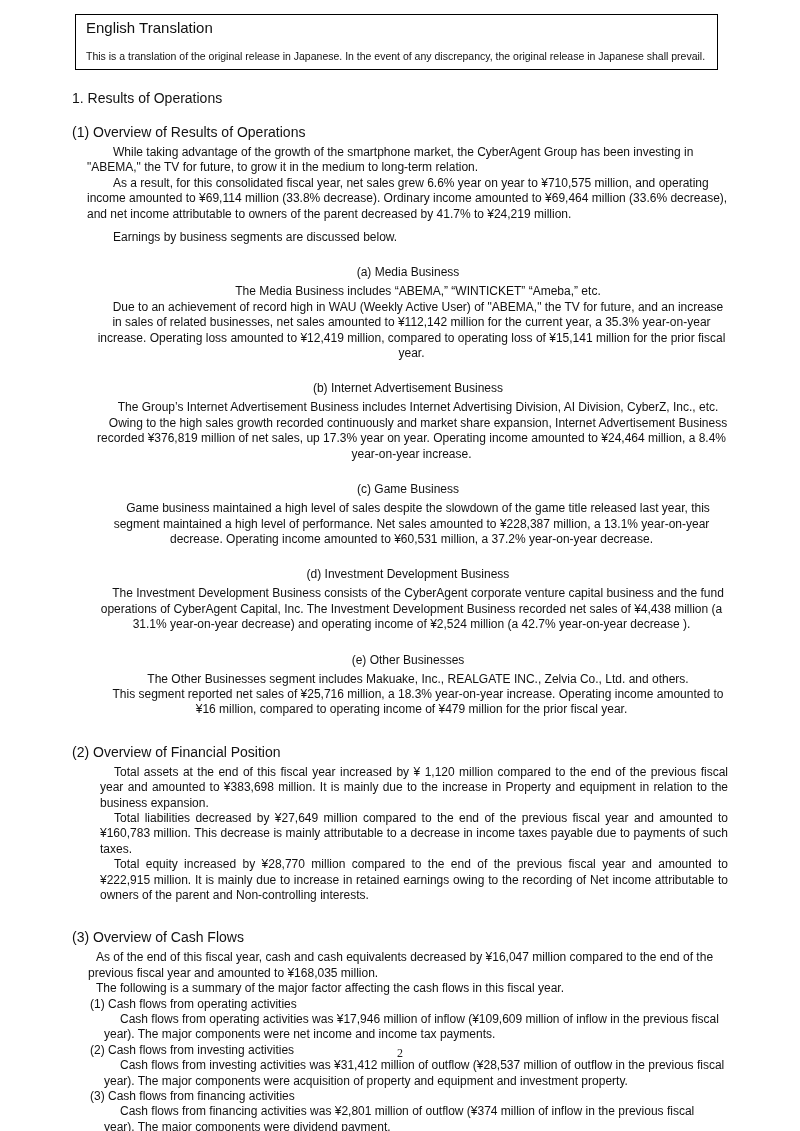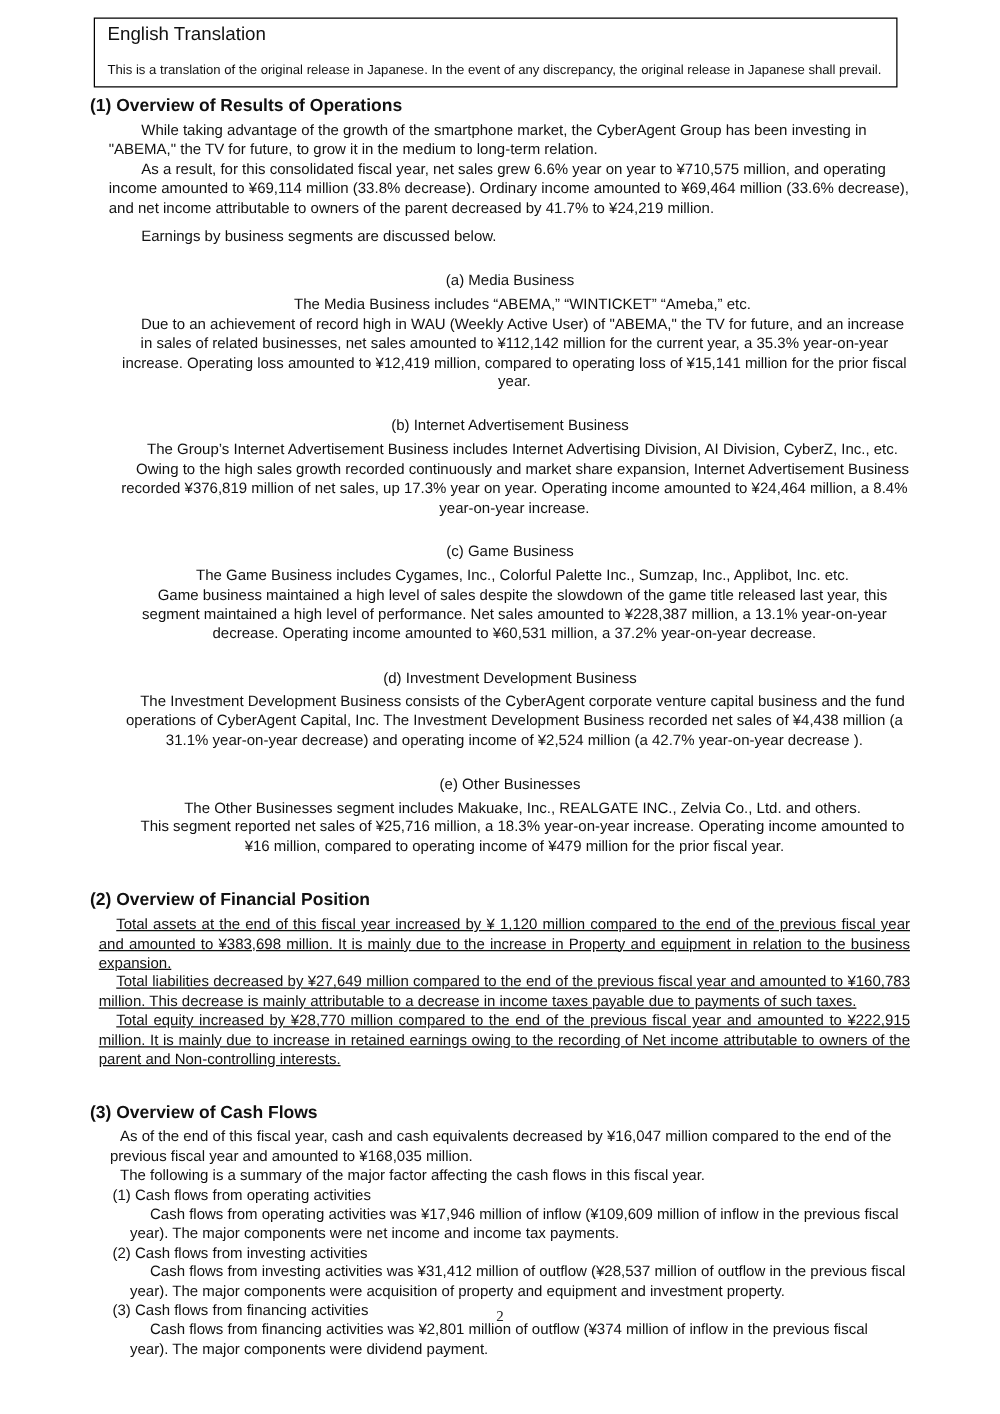--- a/index.html
+++ b/index.html
@@ -14,44 +14,43 @@
   .header-box {
     border:1.5px solid #000;
     margin:0 10px 0 3px;
     padding:3px 10px 6px 10px;
   }
   .header-box .title { font-size:15px; line-height:20px; }
   .header-box .note  { font-size:10.5px; line-height:14px; margin-top:11px; }
 
   
   .h1 { font-size:14px; line-height:17px; margin:20px 0 0 0; }
-  .h2 { font-size:14px; line-height:17px; margin:6px 0 4px 0;font-weight:bold; }
+  .h2 { font-size:14px; line-height:17px; margin:17px 0 4px 0; }
   .h2.sp { margin-top:26px; }
 
   
   .p-main {
     font-size:12px; line-height:15.4px;
     margin:0 0 0 15px; text-indent:26px;
   }
   .p-solo { margin-top:8px; }
 
   
   .segment { margin-top:20px;text-align:center; }
   .seg-h { font-size:12px; line-height:15px; margin:0 0 4px 16px; }
   .p-seg {
     font-size:12px; line-height:15.4px;
     margin:0 0 0 23px; text-indent:13px;
   }
 
   
   .p-fin {
     font-size:12px; line-height:15.4px;
-    margin:0 0 0 7px; text-indent:14px;
+    margin:0 0 0 28px; text-indent:14px;
     text-align:justify;
-    text-decoration:underline;
   }
 
   
   .p-cf-intro {
     font-size:12px; line-height:15.4px;
     margin:0 0 0 16px; text-indent:8px;
   }
   .cf-item-h { font-size:12px; line-height:15.4px; margin:0 0 0 18px; }
   .p-cf-body {
     font-size:12px; line-height:15.4px;
@@ -68,41 +67,41 @@
 </head>
 <body>
 
 <div class="page">
 
   <div class="header-box">
     <div class="title">English Translation</div>
     <div class="note">This is a translation of the original release in Japanese. In the event of any discrepancy, the original release in Japanese shall prevail.</div>
   </div>
 
+  <div class="h1">1. Results of Operations</div>
 
   <div class="h2">(1) Overview of Results of Operations</div>
   <p class="p-main">While taking advantage of the growth of the smartphone market, the CyberAgent Group has been investing in "ABEMA," the TV for future, to grow it in the medium to long-term relation.</p>
   <p class="p-main">As a result, for this consolidated fiscal year, net sales grew 6.6% year on year to ¥710,575 million, and operating income amounted to ¥69,114 million (33.8% decrease). Ordinary income amounted to ¥69,464 million (33.6% decrease), and net income attributable to owners of the parent decreased by 41.7% to ¥24,219 million.</p>
   <p class="p-main p-solo">Earnings by business segments are discussed below.</p>
 
   <div class="segment">
     <div class="seg-h">(a) Media Business</div>
     <p class="p-seg">The Media Business includes “ABEMA,” “WINTICKET” “Ameba,” etc.</p>
     <p class="p-seg">Due to an achievement of record high in WAU (Weekly Active User) of "ABEMA," the TV for future, and an increase in sales of related businesses, net sales amounted to ¥112,142 million for the current year, a 35.3% year-on-year increase. Operating loss amounted to ¥12,419 million, compared to operating loss of ¥15,141 million for the prior fiscal year.</p>
   </div>
 
   <div class="segment">
     <div class="seg-h">(b) Internet Advertisement Business</div>
     <p class="p-seg">The Group’s Internet Advertisement Business includes Internet Advertising Division, AI Division, CyberZ, Inc., etc.</p>
     <p class="p-seg">Owing to the high sales growth recorded continuously and market share expansion, Internet Advertisement Business recorded ¥376,819 million of net sales, up 17.3% year on year. Operating income amounted to ¥24,464 million, a 8.4% year-on-year increase.</p>
   </div>
 
   <div class="segment">
     <div class="seg-h">(c) Game Business</div>
-    <p class="p-seg">The Game Business includes Cygames, Inc., Colorful Palette Inc., Sumzap, Inc., Applibot, Inc. etc.</p>
     <p class="p-seg">Game business maintained a high level of sales despite the slowdown of the game title released last year, this segment maintained a high level of performance. Net sales amounted to ¥228,387 million, a 13.1% year-on-year decrease. Operating income amounted to ¥60,531 million, a 37.2% year-on-year decrease.</p>
   </div>
 
   <div class="segment">
     <div class="seg-h">(d) Investment Development Business</div>
     <p class="p-seg">The Investment Development Business consists of the CyberAgent corporate venture capital business and the fund operations of CyberAgent Capital, Inc. The Investment Development Business recorded net sales of ¥4,438 million (a 31.1% year-on-year decrease) and operating income of ¥2,524 million (a 42.7% year-on-year decrease ).</p>
   </div>
 
   <div class="segment">
     <div class="seg-h">(e) Other Businesses</div>

